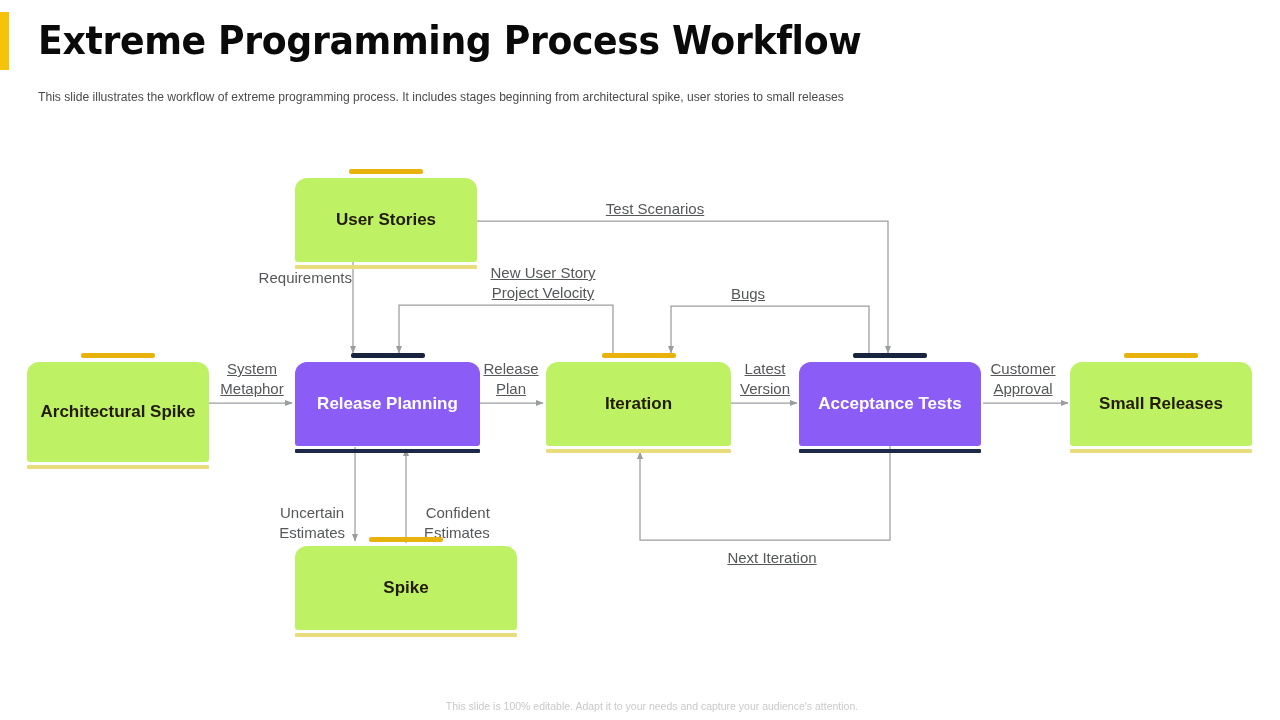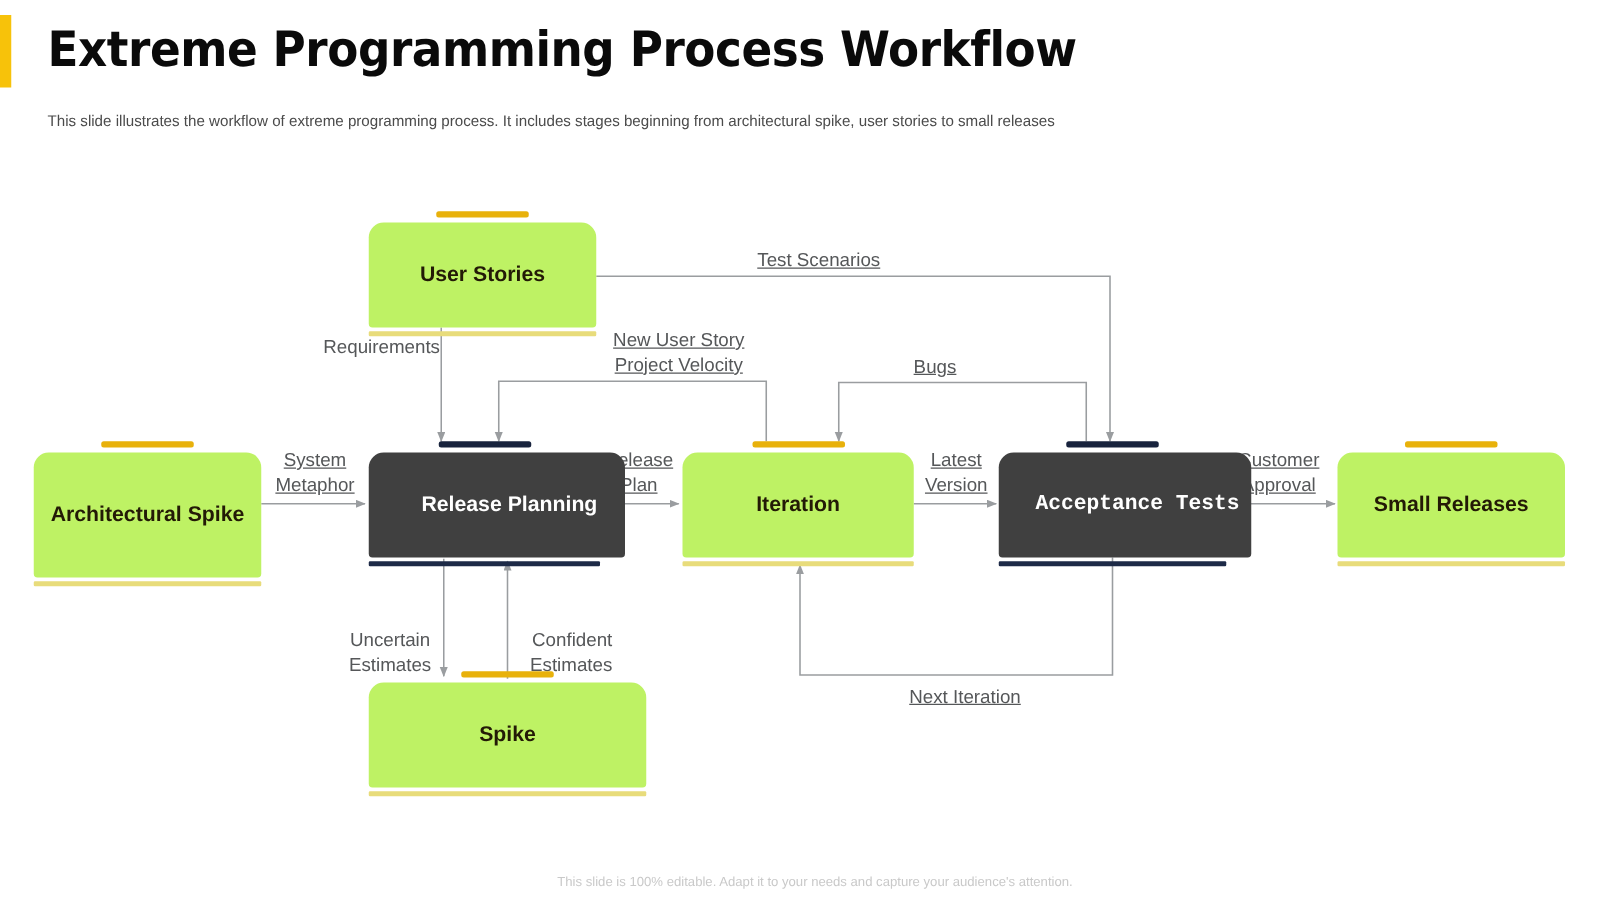--- a/index.html
+++ b/index.html
@@ -44,21 +44,21 @@
     display:flex;align-items:center;justify-content:center;
     text-align:center;font-weight:bold;line-height:1.22;
   }
   .node .underline{
     position:absolute;left:0;bottom:-7px;width:100%;height:4px;border-radius:1px;
   }
   .node.yellow .tab{background:#E8B10B;}
   .node.yellow .body{background:#bef264;color:#231a06;}
   .node.yellow .underline{background:#E8DC7B;}
   .node.navy .tab{background:#18233d;}
-  .node.navy .body{background:#404040;color:#ffffff;padding-left:20px;}
+  .node.navy .body{background:#8b5cf6;color:#ffffff;}
   .node.navy .underline{background:#1d2a47;}
 
   
   .clabel{
     position:absolute;font-size:15px;color:#555759;line-height:1.32;
     white-space:pre-line;
   }
   .clabel.center{text-align:center;transform:translateX(-50%);text-decoration:underline;}
   .clabel.right{text-align:right;transform:translateX(-100%);}
 </style>
@@ -152,21 +152,21 @@
 Planning</div>
     <div class="underline"></div>
   </div>
 
   <div class="node yellow" style="left:546px;top:362px;width:185px;height:84px;">
     <div class="tab" style="width:74px;"></div>
     <div class="body" style="font-size:17px;">Iteration</div>
     <div class="underline"></div>
   </div>
 
-  <div class="node navy" style="left:799px;top:362px;width:182px;height:84px;font-family:Liberation Mono, monospace;">
+  <div class="node navy" style="left:799px;top:362px;width:182px;height:84px;">
     <div class="tab" style="width:74px;"></div>
     <div class="body" style="font-size:17px;">Acceptance
 Tests</div>
     <div class="underline"></div>
   </div>
 
   <div class="node yellow" style="left:1070px;top:362px;width:182px;height:84px;">
     <div class="tab" style="width:74px;"></div>
     <div class="body" style="font-size:17px;">Small
 Releases</div>

